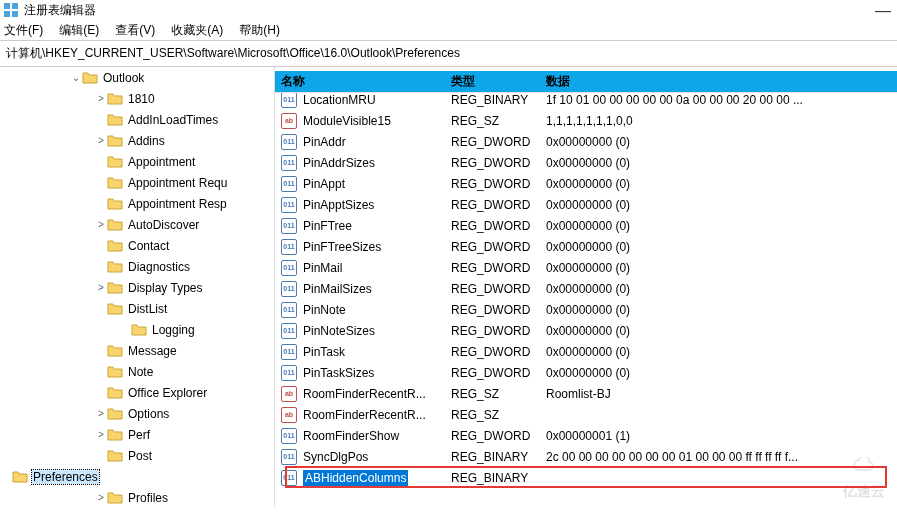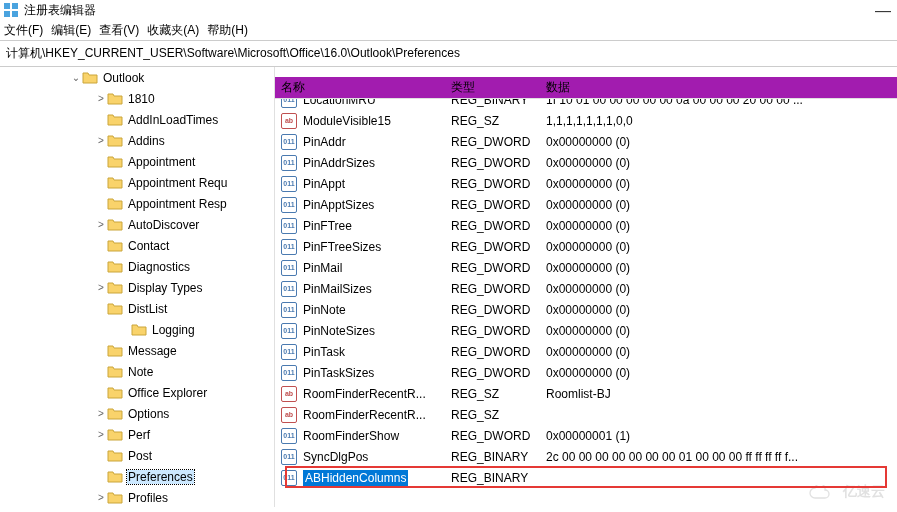--- a/index.html
+++ b/index.html
@@ -21,21 +21,21 @@
   }
   .titlebar .app-icon {
     margin-right: 6px;
     display:flex; align-items:center;
   }
   .menubar {
     height: 20px;
     padding-left: 4px;
     display: flex;
     align-items: center;
-    gap: 8px;
+    gap: 16px;
   }
   .menubar span { cursor: default; }
   .addrbar {
     border-top: 1px solid #ccc;
     border-bottom: 1px solid #ccc;
     padding: 4px 6px;
     font-size: 12px;
   }
   .main {
     display: flex;
@@ -77,23 +77,24 @@
     flex: 1;
     overflow-y: auto;
     position: relative;
     padding-bottom: 40px;
   }
   .list-header {
     display: flex;
     height: 22px;
     border-bottom: 1px solid #e0e0e0;
     position: sticky;
-    top:10px;
-    background:#a21caf;
+    top:4px;
+    background:#0ea5e9;
     z-index:2;
+    font-weight:bold;
   }
   .list-header .col {
     padding: 2px 6px;
     font-size: 12px;
   }
   .col-name { width: 170px; display:flex; align-items:center; gap:6px;}
   .col-type { width: 95px; }
   .col-data { flex: 1; }
   .row {
     display: flex;
@@ -119,20 +120,21 @@
     right:12px;
     bottom:6px;
     opacity:0.25;
     font-size:14px;
     font-weight:bold;
     color:#888;
     display:flex;
     align-items:center;
     gap:12px;
     pointer-events:none;
+    flex-direction:column;
   }
   .minbtn {
     position:absolute;
     right:6px; top:2px;
     font-size:16px;
     color:#333;
   }
 </style>
 </head>
 <body>
@@ -292,21 +294,21 @@
           </svg>
           <span class="label">Perf</span>
         </div>
         <div class="tree-node" style="padding-left: 95px;">
           <span class="expander"></span>
           <svg class="folder-icon" viewBox="0 0 16 16">
             <path d="M1 3h5l1 2h8v8H1z" fill="#f9d36b" stroke="#caa53a"></path>
           </svg>
           <span class="label">Post</span>
         </div>
-        <div class="tree-node selected" style="padding-left: 95px; text-align: center;">
+        <div class="tree-node selected" style=" text-align: center;">
           <span class="expander"></span>
           <svg class="folder-icon" viewBox="0 0 16 16">
             <path d="M1 3h5l1 2h8v8H1z" fill="#f9d36b" stroke="#caa53a"></path>
           </svg>
           <span class="label">Preferences</span>
         </div>
         <div class="tree-node" style="padding-left: 95px;">
           <span class="expander">&gt;</span>
           <svg class="folder-icon" viewBox="0 0 16 16">
             <path d="M1 3h5l1 2h8v8H1z" fill="#f9d36b" stroke="#caa53a"></path>

